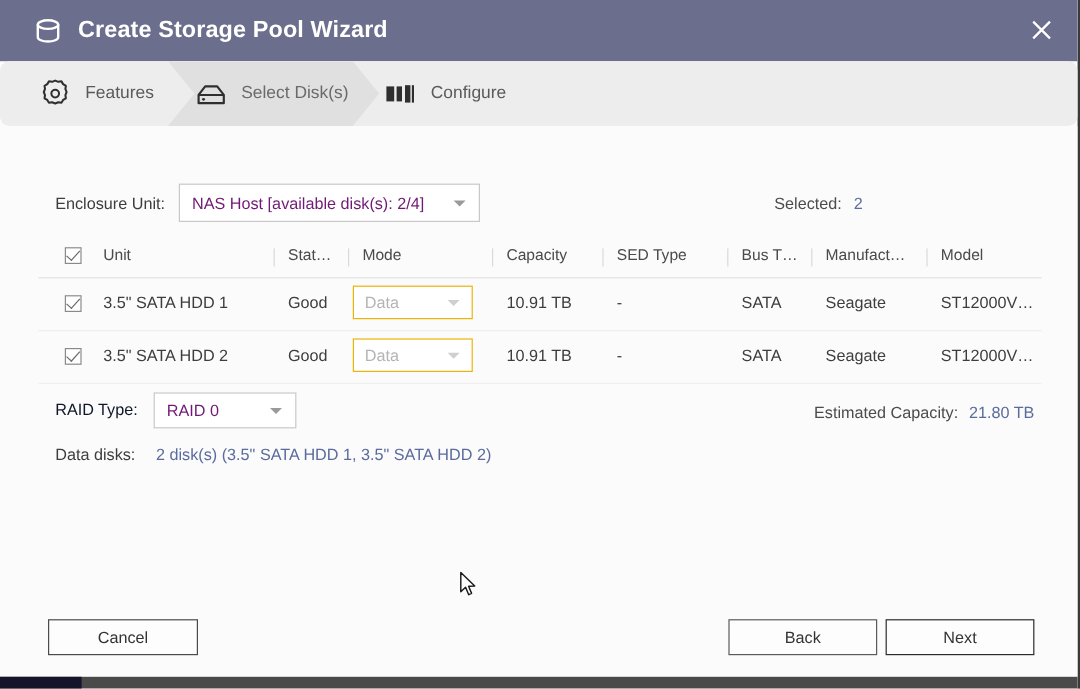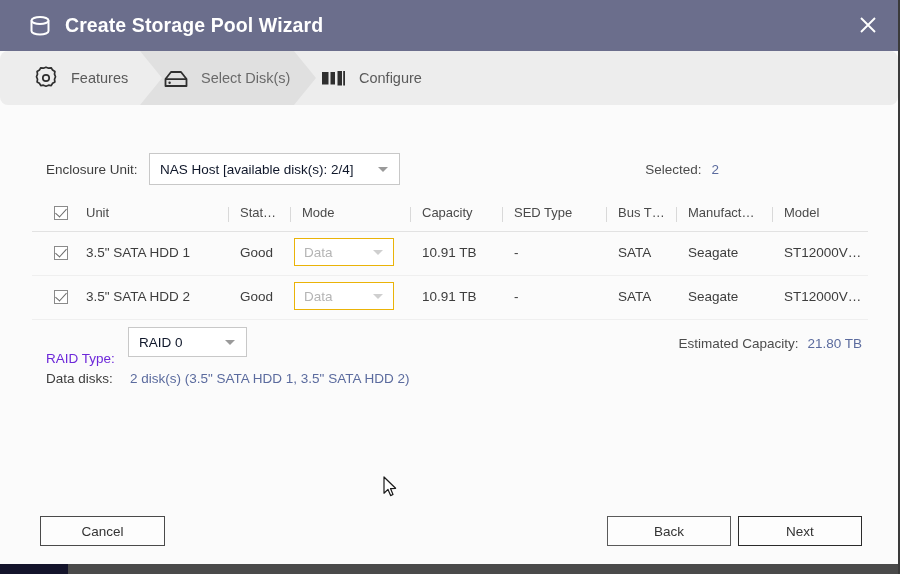--- a/index.html
+++ b/index.html
@@ -144,21 +144,21 @@
     position: absolute;
     box-sizing: border-box;
     background: #ffffff;
     border: 1px solid #c8c8c8;
     display: flex;
     align-items: center;
     cursor: pointer;
   }
   .select-box .sel-text {
     font-size: 13.5px;
-    color: #0f172a;
+    color: #701a75;
     padding-left: 10px;
     white-space: nowrap;
     overflow: hidden;
   }
   .select-box .caret {
     position: absolute;
     right: 11px;
     top: 50%;
     margin-top: -2px;
     width: 0; height: 0;
@@ -302,23 +302,23 @@
   .raid-row {
     position: absolute;
     left: 0;
     top: 222px;
     width: 898px;
     height: 38px;
   }
   .raid-label {
     position: absolute;
     left: 46px;
-    top: 24px;
-    font-size: 13.5px;
-    color: #6d28d9;
+    top: 7px;
+    font-size: 13.5px;
+    color: #0f172a;
   }
   #raid-select {
     left: 128px;
     top: 0;
     width: 119px;
     height: 30px;
   }
   .est-capacity {
     position: absolute;
     right: 36px;

